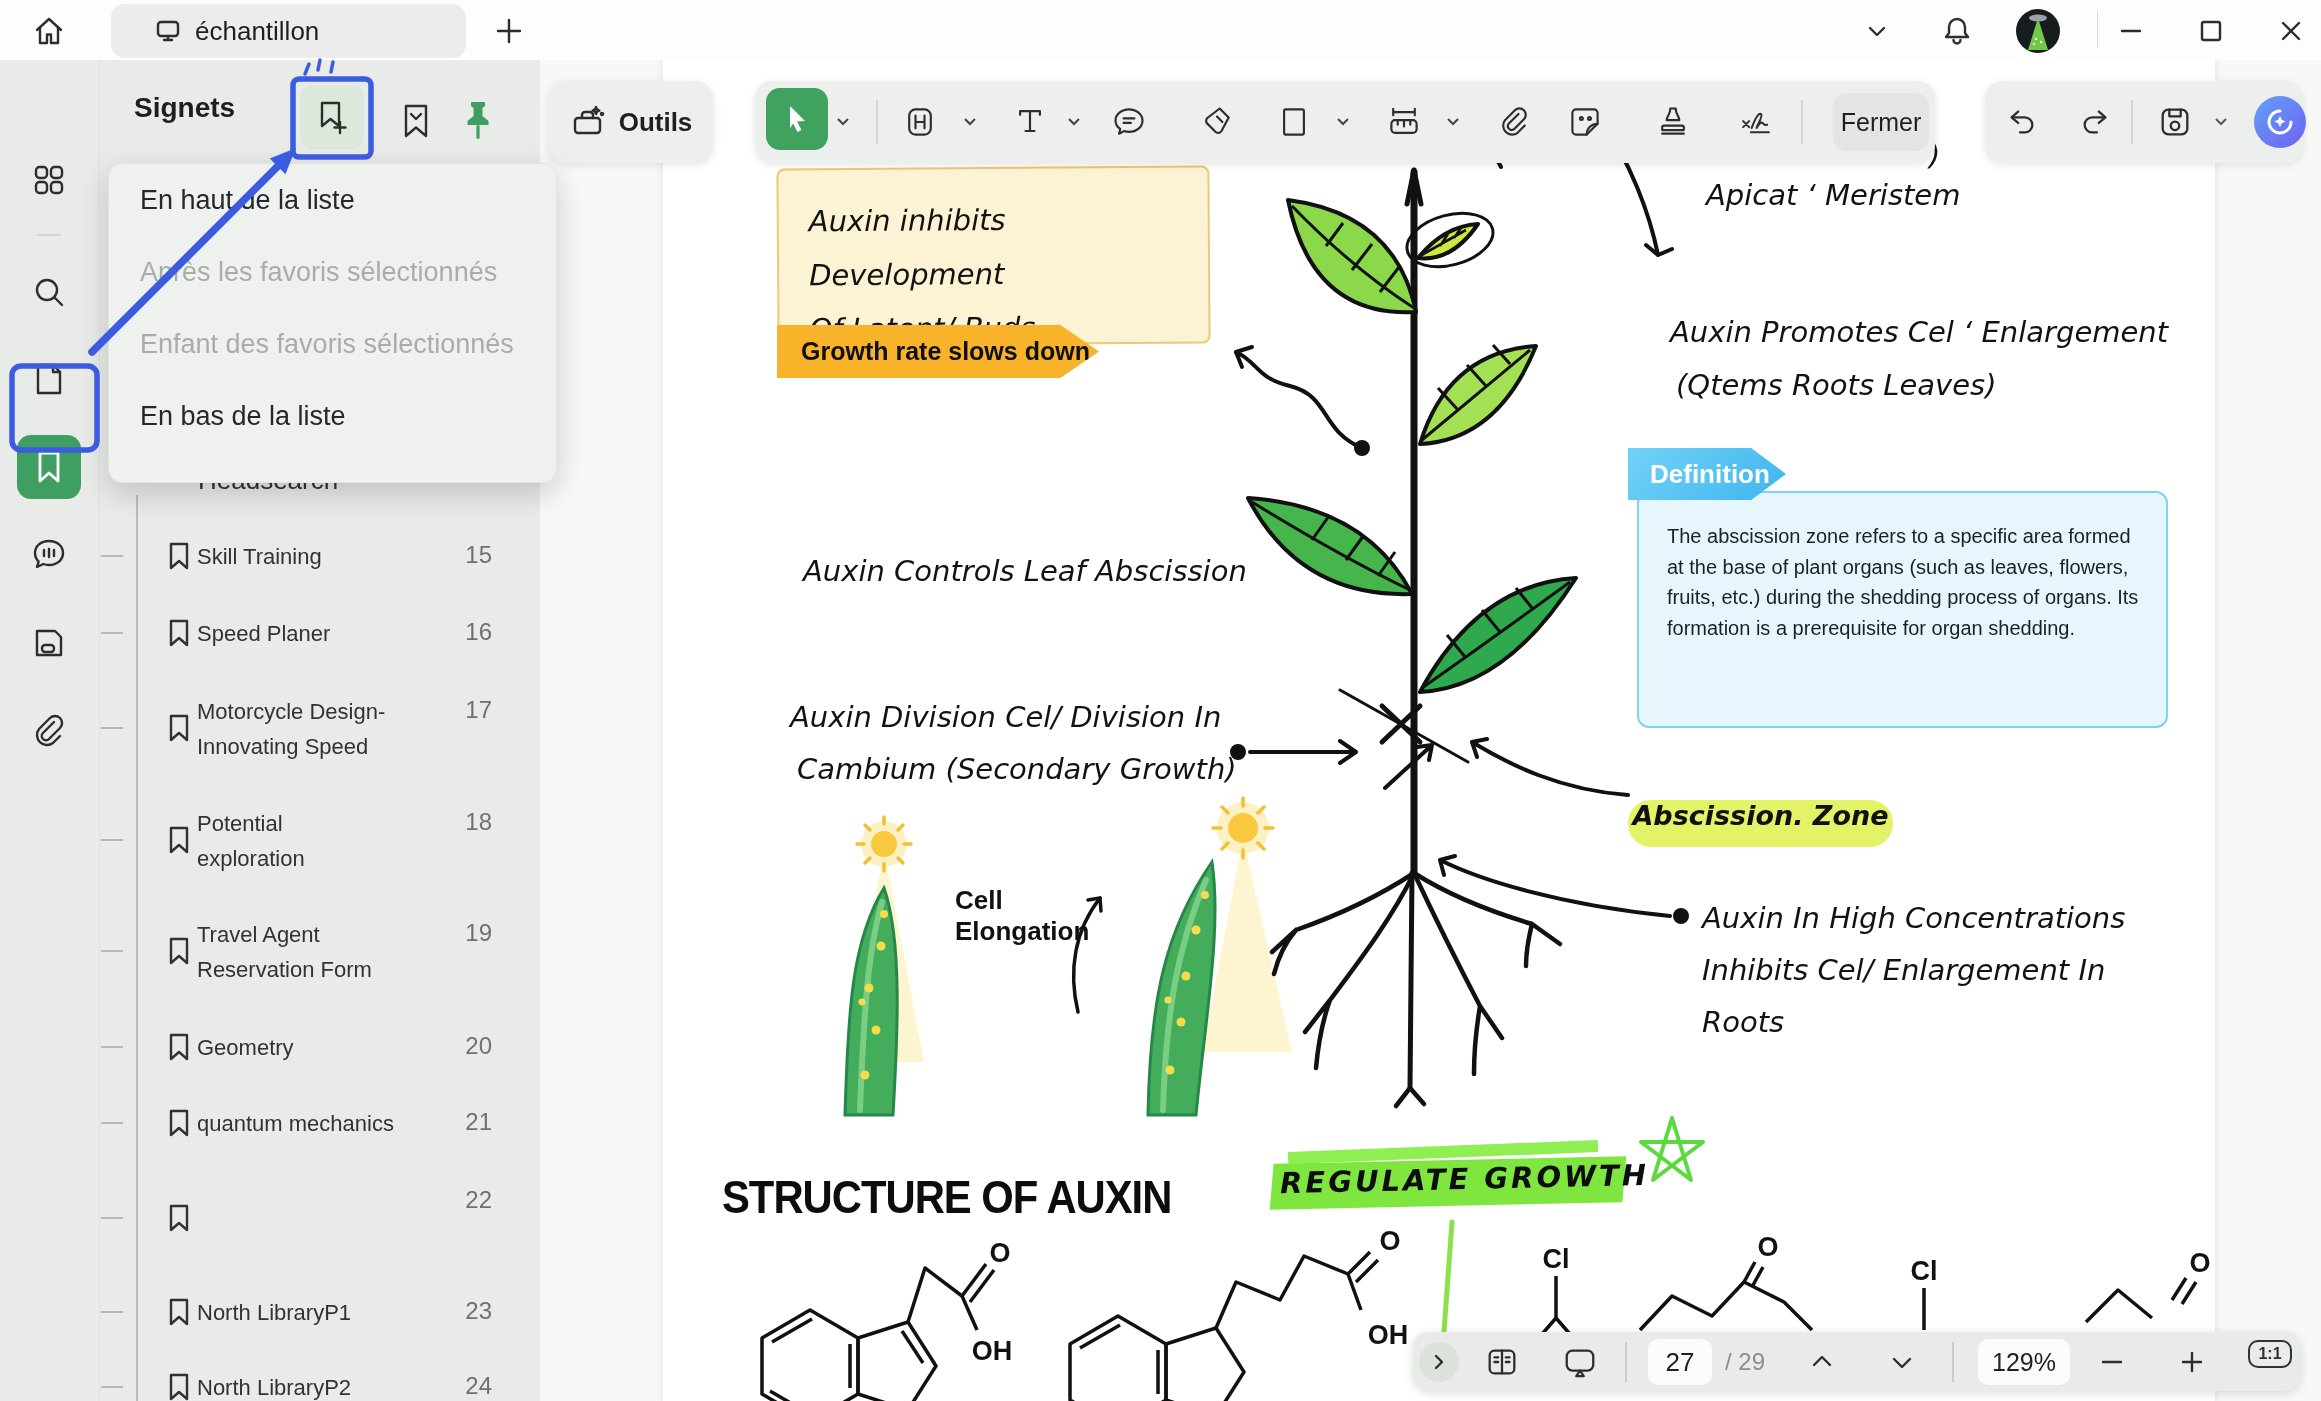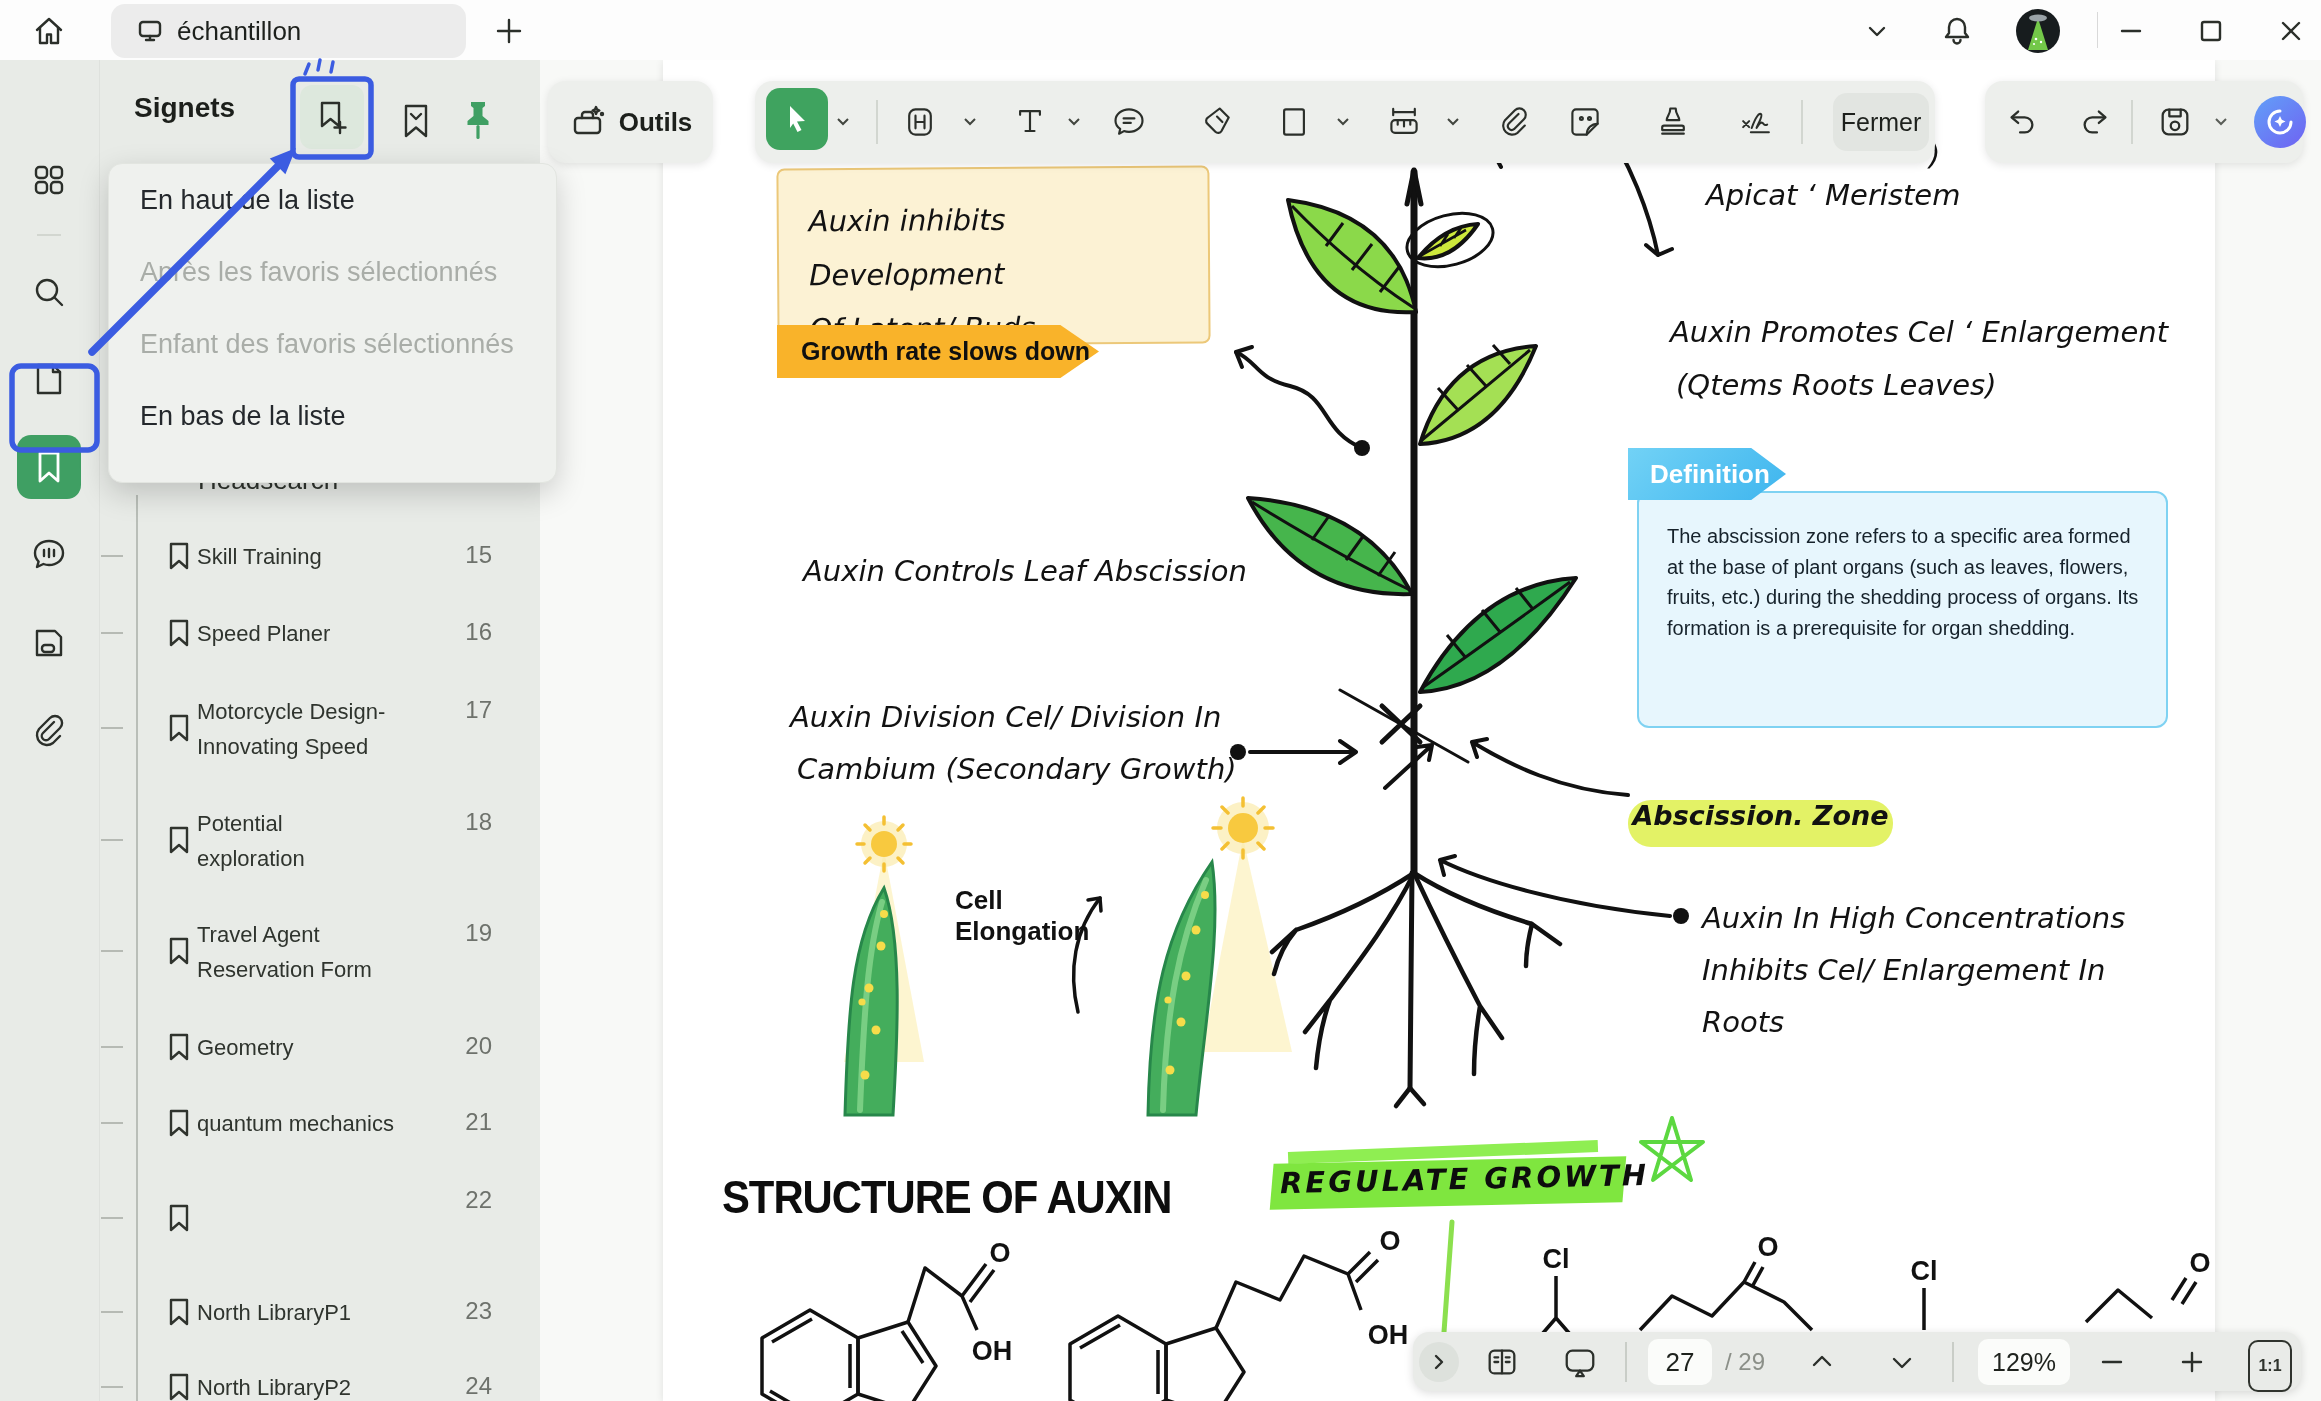--- a/index.html
+++ b/index.html
@@ -3,21 +3,21 @@
 <meta charset="utf-8">
 <style>
   html,body{margin:0;padding:0}
   body{width:2321px;height:1401px;overflow:hidden;background:#fff;
        font-family:"Liberation Sans",sans-serif;-webkit-user-select:none;user-select:none}
   .abs{position:absolute}
   svg.ic *{stroke:#2b2f2a;fill:none;stroke-width:2.4;stroke-linecap:round;stroke-linejoin:round}
   
   #titlebar{position:absolute;left:0;top:0;width:2321px;height:60px;background:#fdfdfd}
   #tab{position:absolute;left:111px;top:4px;width:355px;height:54px;background:#ececec;
-       border-radius:14px;display:flex;align-items:center;gap:14px;padding-left:26px;box-sizing:border-box}
+       border-radius:14px;display:flex;align-items:center;gap:14px;padding-left:44px;box-sizing:border-box}
   #tab .tlabel{font-size:26px;color:#1d201c}
   .winbtn{position:absolute;top:8px;width:46px;height:46px;display:flex;align-items:center;justify-content:center;cursor:pointer}
   
   #leftrail{position:absolute;left:0;top:60px;width:99px;height:1341px;background:#e8ebe7}
   .railbtn{position:absolute;left:17px;width:64px;height:64px;display:flex;align-items:center;justify-content:center;border-radius:14px}
   .railbtn.active{background:#3f9f63}
   
   #panel{position:absolute;left:99px;top:60px;width:441px;height:1341px;background:#e8ebe7;border-left:1px solid rgba(0,0,0,.04);box-sizing:border-box}
   #panel .ptitle{position:absolute;left:34px;top:32px;font-size:28px;font-weight:bold;color:#1c1f1b}
   .phbtn{position:absolute;display:flex;align-items:center;justify-content:center;border-radius:12px}
@@ -645,21 +645,21 @@
     <div class="sbtn" style="left:681px">
       <svg class="ic" width="28" height="28" viewBox="0 0 28 28">
           <path d="M5 14h18" stroke-width="2.6"></path>
         </svg>
     </div>
     <div class="sbtn" style="left:761px">
       <svg class="ic" width="28" height="28" viewBox="0 0 28 28">
           <path d="M5 14h18 M14 5v18" stroke-width="2.6"></path>
         </svg>
     </div>
-    <div class="abs" style="left:835px;top:8px;width:44px;height:52px;border:2.6px solid #2f332d;border-radius:10px;box-sizing:border-box;display:flex;align-items:center;justify-content:center;cursor:pointer">
+    <div class="abs" style="left:835px;top:8px;width:44px;height:28px;border:2.6px solid #2f332d;border-radius:10px;box-sizing:border-box;display:flex;align-items:center;justify-content:center;cursor:pointer">
       <span style="font-size:16px;font-weight:bold;color:#2f332d">1:1</span>
     </div>
   </div>
 
   <svg id="anno" viewBox="0 0 2321 1401">
     <rect x="293" y="79" width="78" height="78" rx="6" fill="none" stroke="#3b5ce1" stroke-width="5.5"></rect>
     <rect x="12" y="366" width="85" height="84" rx="9" fill="none" stroke="#3b5ce1" stroke-width="5.5"></rect>
     <g stroke="#3b5ce1" stroke-width="3.5" stroke-linecap="round">
       <path d="M305 74l4 -10 M318 70l2 -10 M331 72l2 -10"></path>
     </g>

